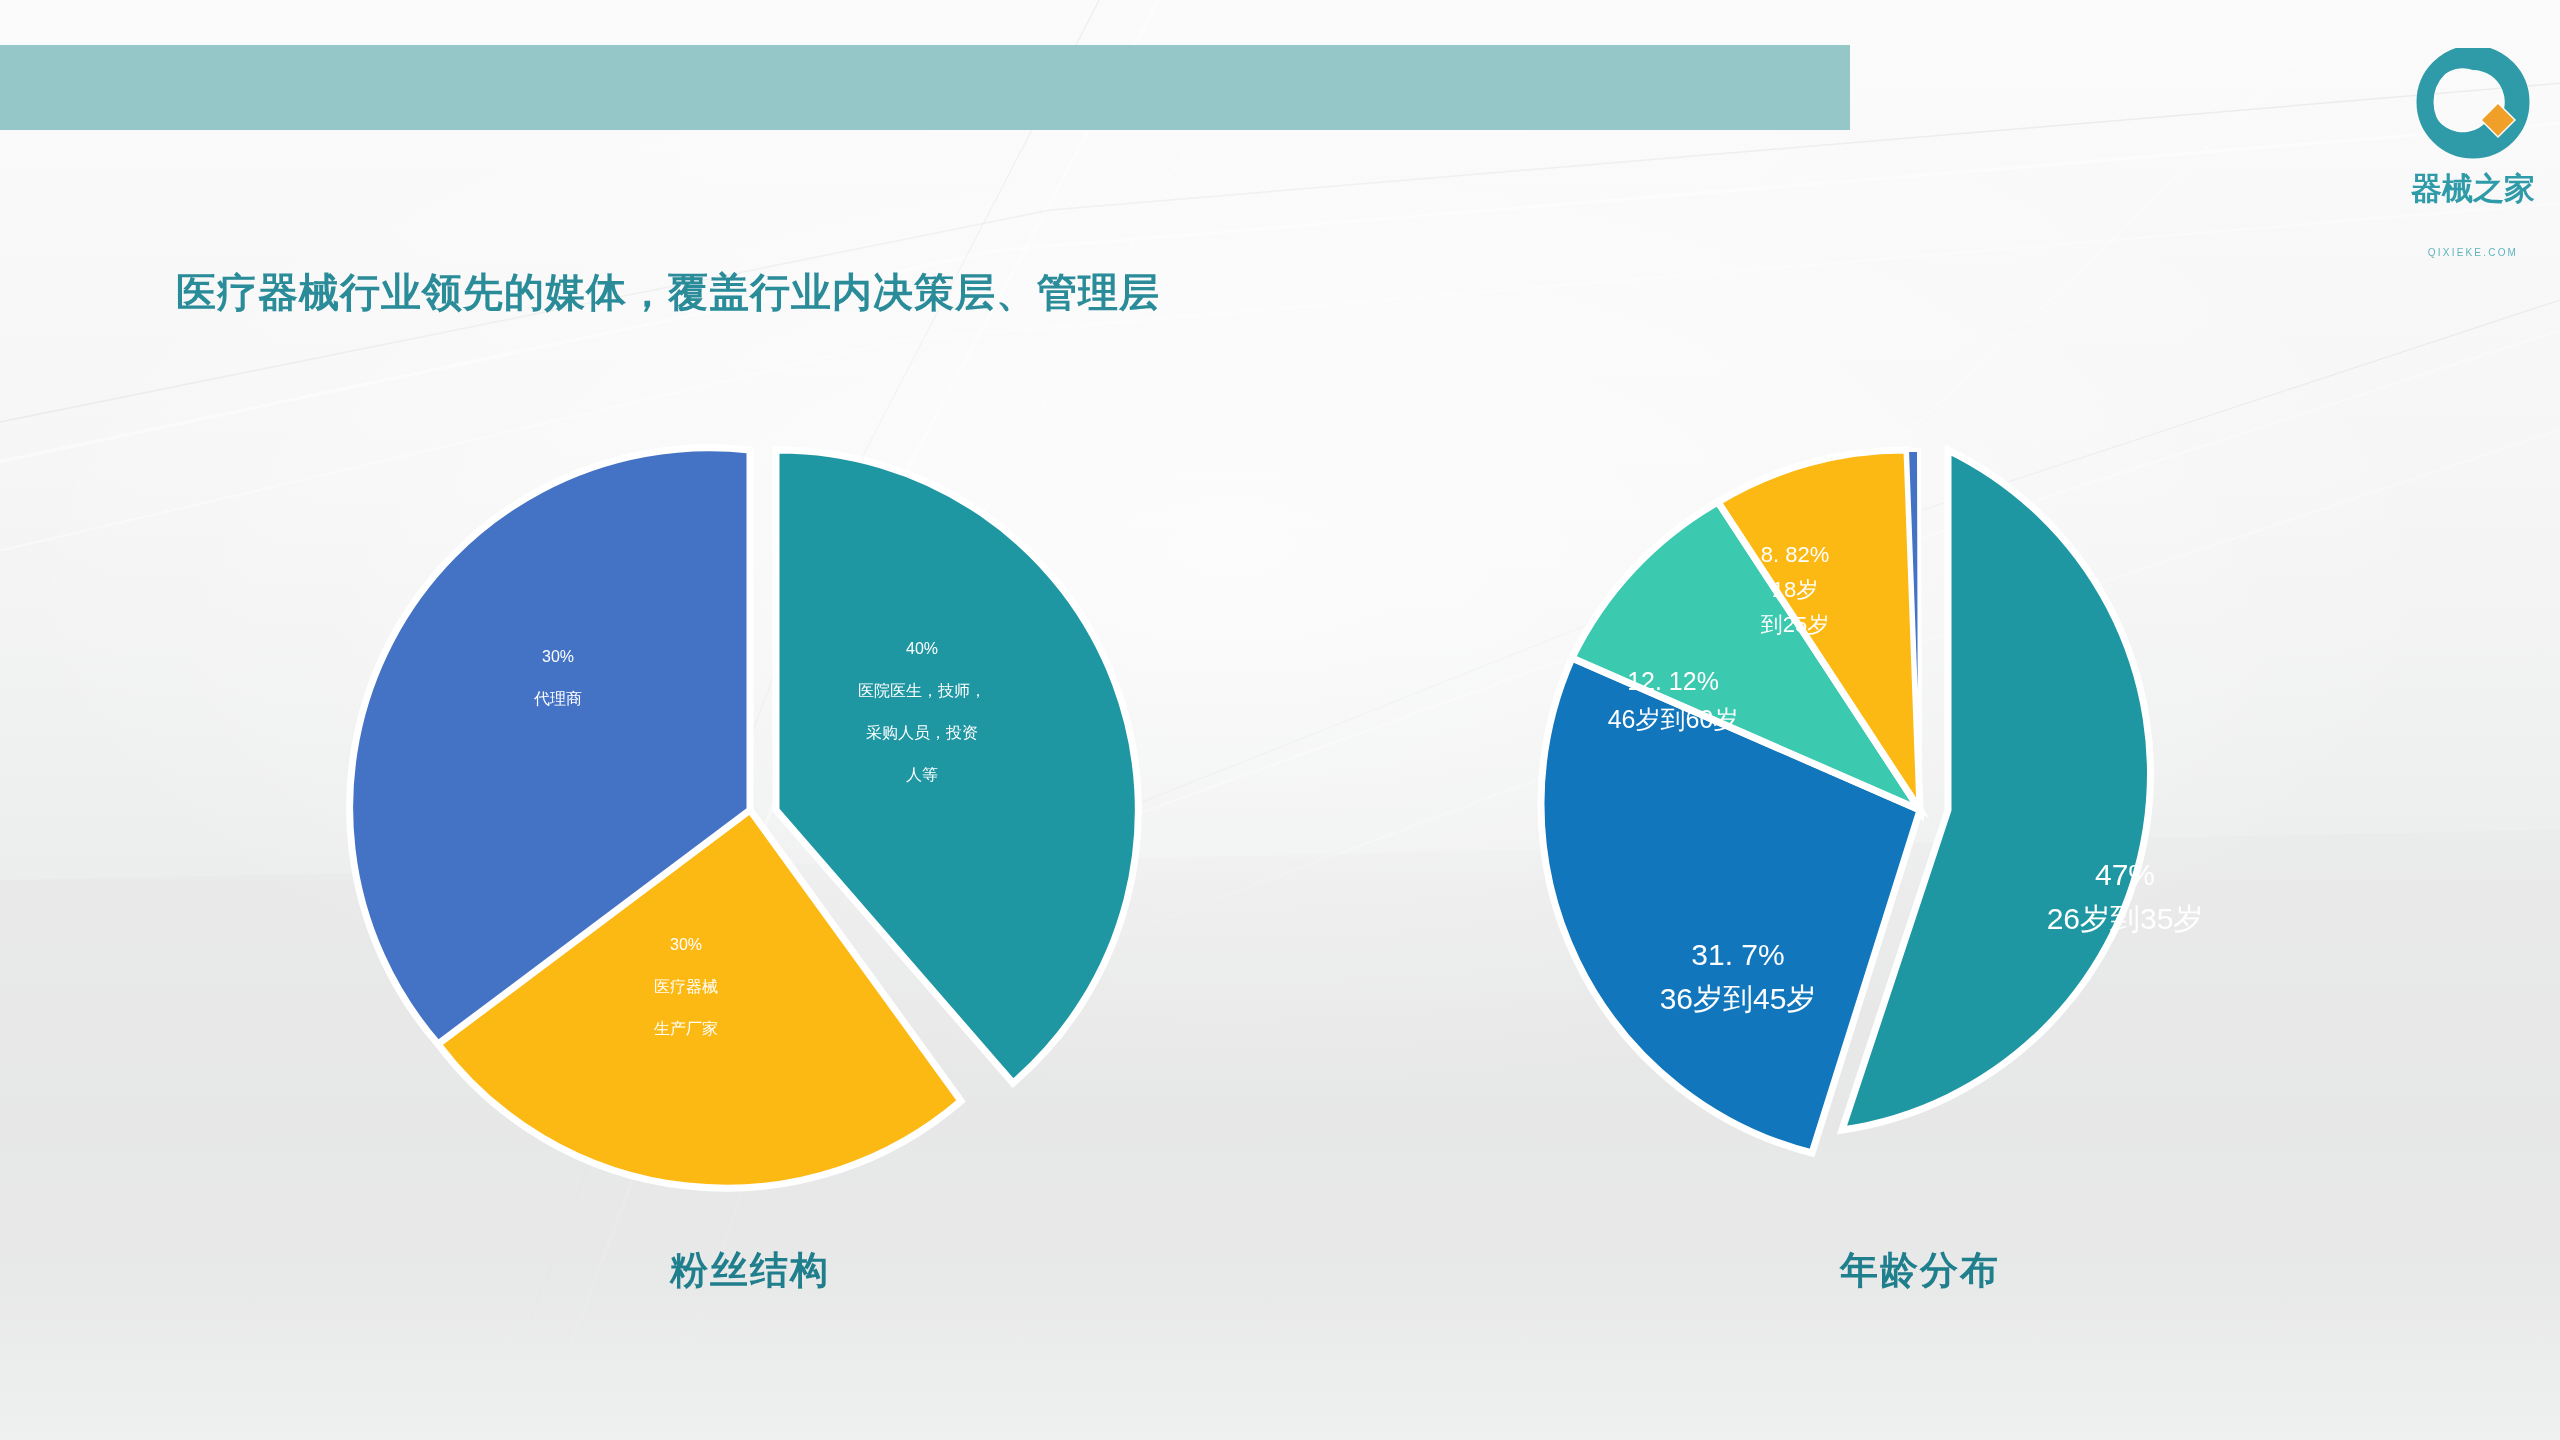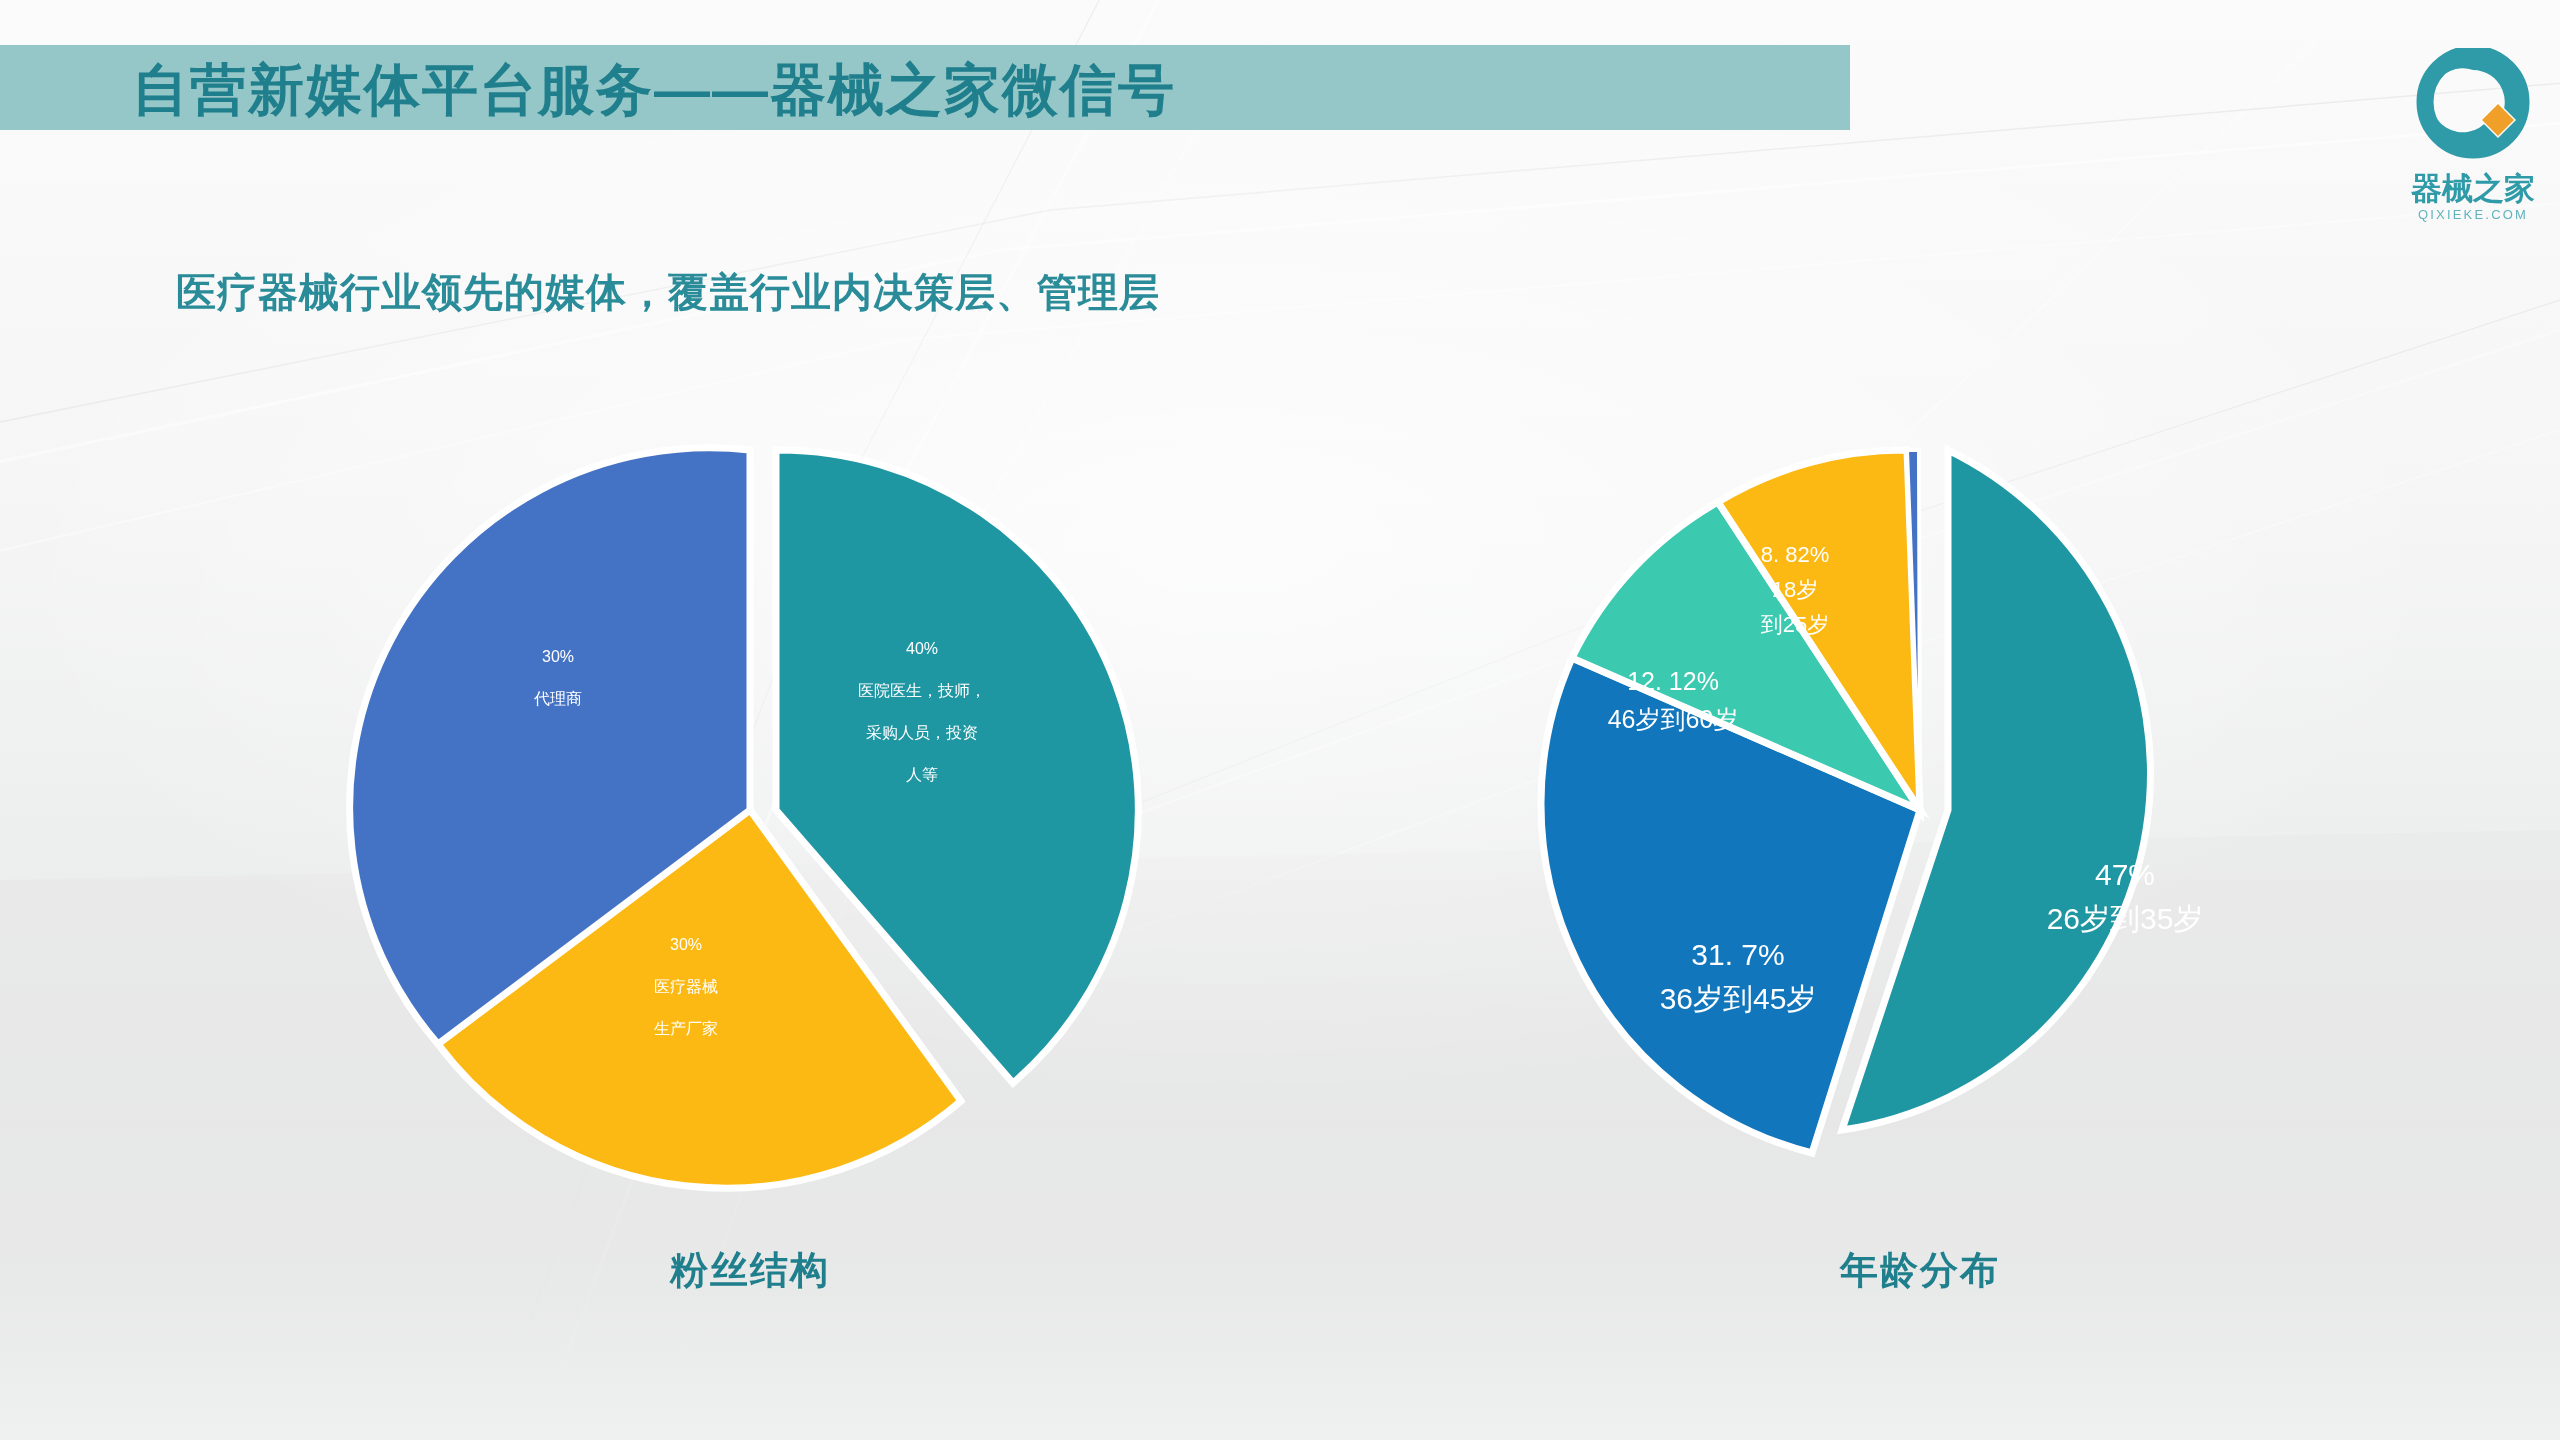--- a/index.html
+++ b/index.html
@@ -74,24 +74,25 @@
   }
   .logo-cn {
     margin-top: 12px;
     font-size: 31px;
     font-weight: 700;
     color: #2f9aa8;
     letter-spacing: 0px;
     line-height: 34px;
   }
   .logo-en {
-    font-size: 13px;
+    font-size: 10px;
     color: #5fb3bd;
     letter-spacing: 2.2px;
     line-height: 18px;
+    margin-top: 38px;
   }
 
   
   .subtitle {
     position: absolute;
     left: 130px;
     top: 265px;
     font-size: 40px;
     font-weight: 700;
     color: #2a8b99;
@@ -160,21 +161,20 @@
       <path d="M2560 300 L1650 600 L820 930" stroke-width="1.2"></path>
       <path d="M1120 -40 L840 500 L470 1480" stroke-width="1.2"></path>
     </g>
     <rect x="0" y="880" width="2560" height="560" fill="#e9eaea" opacity="0.55"></rect>
     <path d="M0 880 L2560 830 L2560 1440 L0 1440 Z" fill="#e7e8e8" opacity="0.5"></path>
   </svg>
   <div class="bg-vignette"></div>
   <div class="bottom-strip"></div>
 
   <div class="header-band"></div>
-  <div class="header-title">自营新媒体平台服务——器械之家微信号</div>
 
   <div class="logo">
     <div class="logo-mark">
       <svg viewBox="0 0 118 112" width="118" height="112">
         <path d="M59 6 A48 48 0 1 0 92 88 L74 72 A32 32 0 1 1 59 22 A32 32 0 0 1 82 76 L96 90 A48 48 0 0 0 59 6 Z" fill="#2f9aa8"></path>
         <circle cx="59" cy="54" r="48" fill="none" stroke="#2f9aa8" stroke-width="17"></circle>
         <path d="M66 72 L84 54 L102 72 L84 90 Z" fill="#ffffff"></path>
         <path d="M68 72 L84 56 L100 72 L84 88 Z" fill="#f0a028"></path>
       </svg>
     </div>

